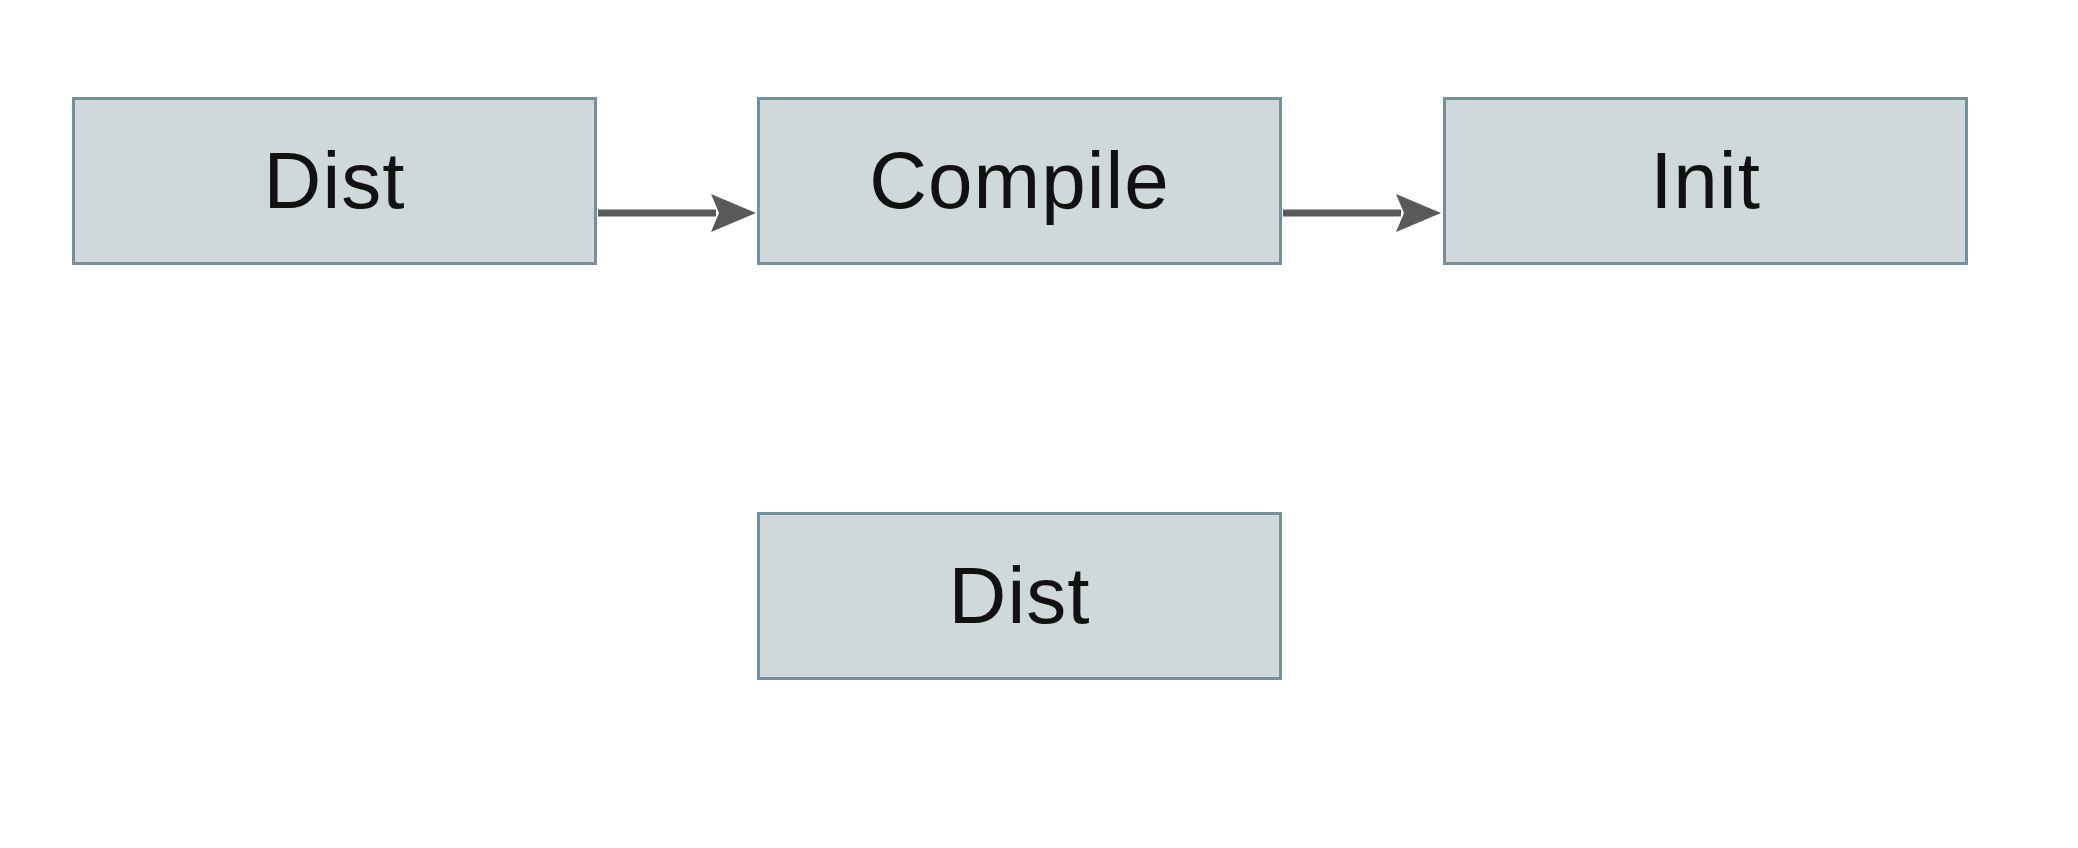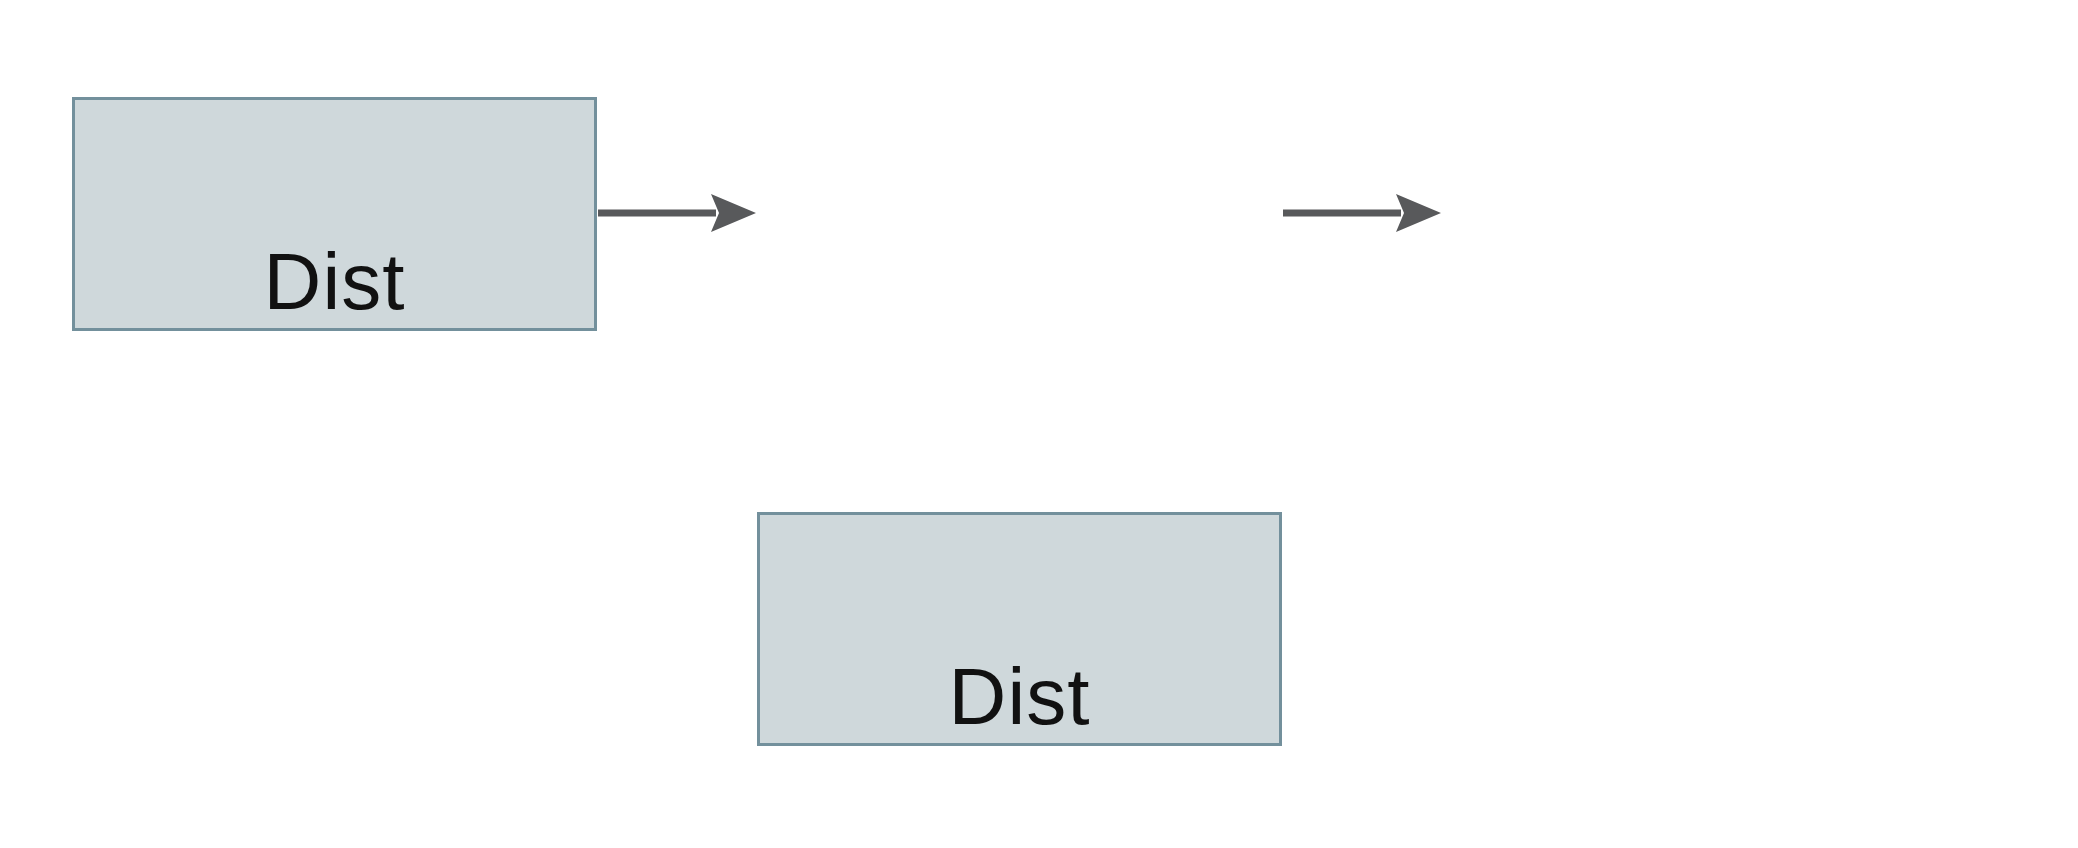--- a/index.html
+++ b/index.html
@@ -33,25 +33,25 @@
     stroke-width: 7;
     fill: none;
   }
   .edge-head {
     fill: var(--arrow);
     stroke: none;
   }
   .node {
     position: absolute;
     width: 525px;
-    height: 234px;
+    height: 168px;
     background: var(--node_fill);
     border: 3px solid var(--node_border);
     display: flex;
-    align-items: flex-end;
+    align-items: center;
     justify-content: center;
   }
   .node-label {
     font-size: 80px;
     font-weight: 400;
     color: var(--text);
     letter-spacing: 1px;
     white-space: nowrap;
   }
   .node-dist    { left: 72px;   top: 97px; }
@@ -72,19 +72,25 @@
     <g>
       <line class="edge-shaft" x1="1283" y1="213" x2="1401" y2="213"></line>
       <polygon class="edge-head" points="1441,213 1396,194 1404,213 1396,232"></polygon>
     </g>
   </svg>
 
   <div class="node node-dist">
     <span class="node-label">Dist</span>
   </div>
 
+  <div class="node node-compile">
+    <span class="node-label">Compile</span>
+  </div>
 
+  <div class="node node-init">
+    <span class="node-label">Init</span>
+  </div>
 
   <div class="node node-clean">
     <span class="node-label">Dist</span>
   </div>
 
 </div>
 
 </body></html>

